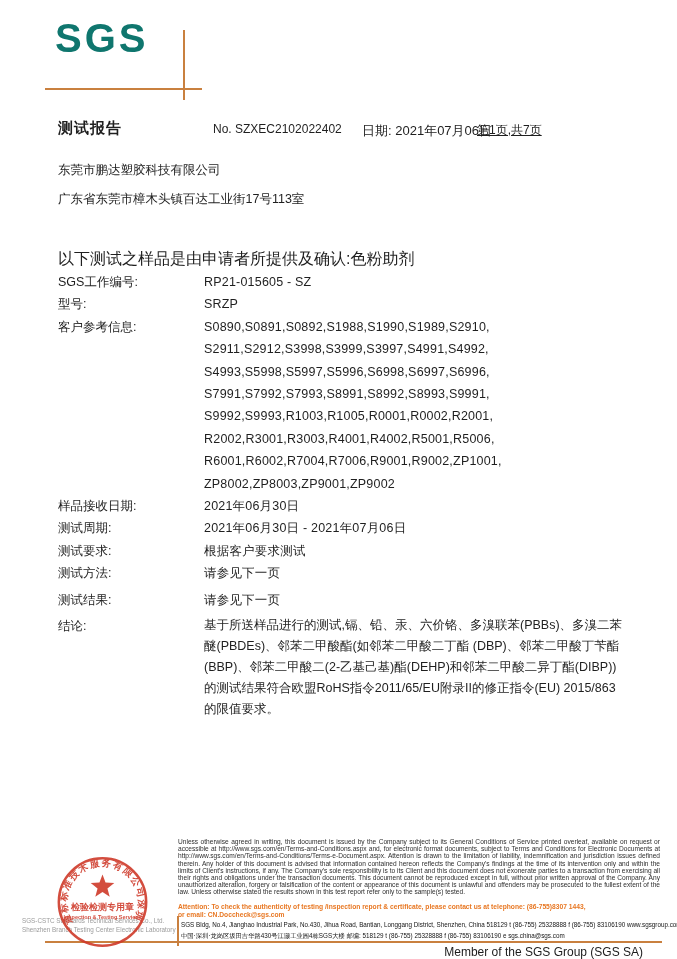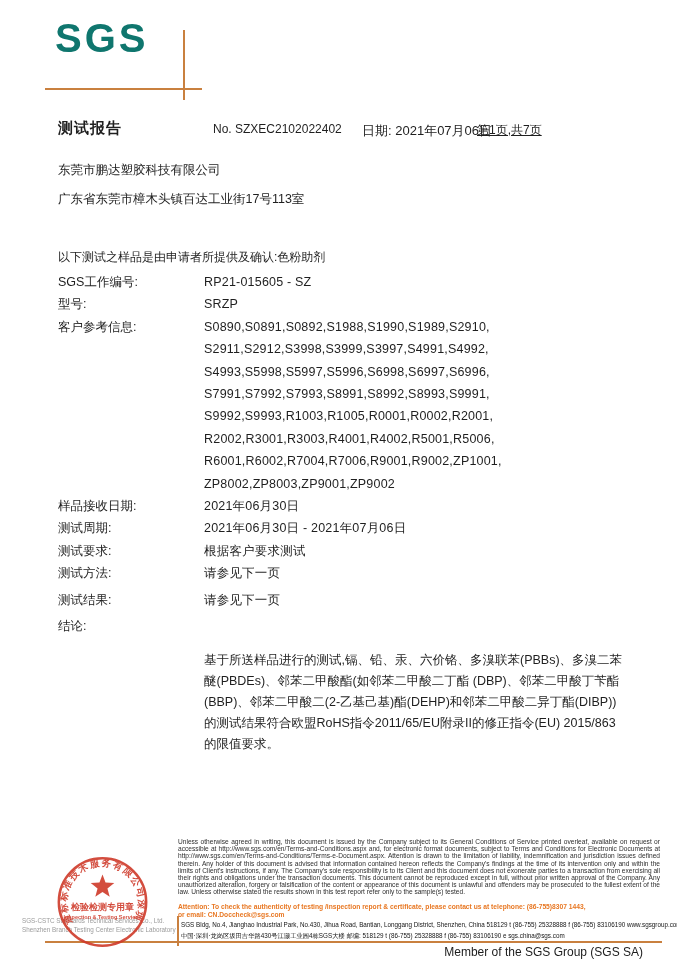--- a/index.html
+++ b/index.html
@@ -16,27 +16,27 @@
   .doc-title{position:absolute;left:58px;top:119px;font-size:15px;font-weight:bold;letter-spacing:1px;}
   .report-no{position:absolute;left:213px;top:122px;font-size:12px;}
   .report-date{position:absolute;left:362px;top:122px;font-size:13px;}
   .report-page-no{position:absolute;left:477px;top:122px;font-size:12px;text-decoration:underline;}
 
   
   .company{position:absolute;left:58px;top:162px;font-size:12.5px;}
   .company-addr{position:absolute;left:58px;top:191px;font-size:12.5px;}
 
   
-  .statement{position:absolute;left:58px;top:249px;font-size:12px;}
+  .statement{position:absolute;left:58px;top:249px;font-size:16px;}
   .info-rows{position:absolute;left:58px;top:271px;width:570px;font-size:12.5px;}
   .info-row{display:flex;}
   .info-row.gap{margin-top:4px;justify-content:flex-end;}
   .info-label{width:146px;flex:0 0 146px;line-height:22.4px;}
   .info-value{flex:1;line-height:22.4px;letter-spacing:0.2px;}
-  .info-value.para{line-height:21px;letter-spacing:0;margin-top:35px;}
+  .info-value.para{line-height:21px;letter-spacing:0;}
 
   
   .footer-legal{position:absolute;left:178px;top:838px;width:482px;font-size:6.6px;
                 line-height:7.2px;color:#2e2e2e;text-align:justify;}
   .footer-attention{position:absolute;left:178px;top:903px;width:482px;font-size:6.7px;
                     line-height:7.6px;font-weight:bold;color:#e87722;}
   .addr-block{position:absolute;left:181px;top:919px;width:478px;font-size:6.3px;color:#141414;}
   .addr-line{line-height:11px;white-space:nowrap;}
   .vline-bottom{position:absolute;left:177px;top:916px;width:2px;height:30px;background:#c9803f;}
   .hline-bottom{position:absolute;left:45px;top:941px;width:617px;height:2px;background:#c9803f;}

